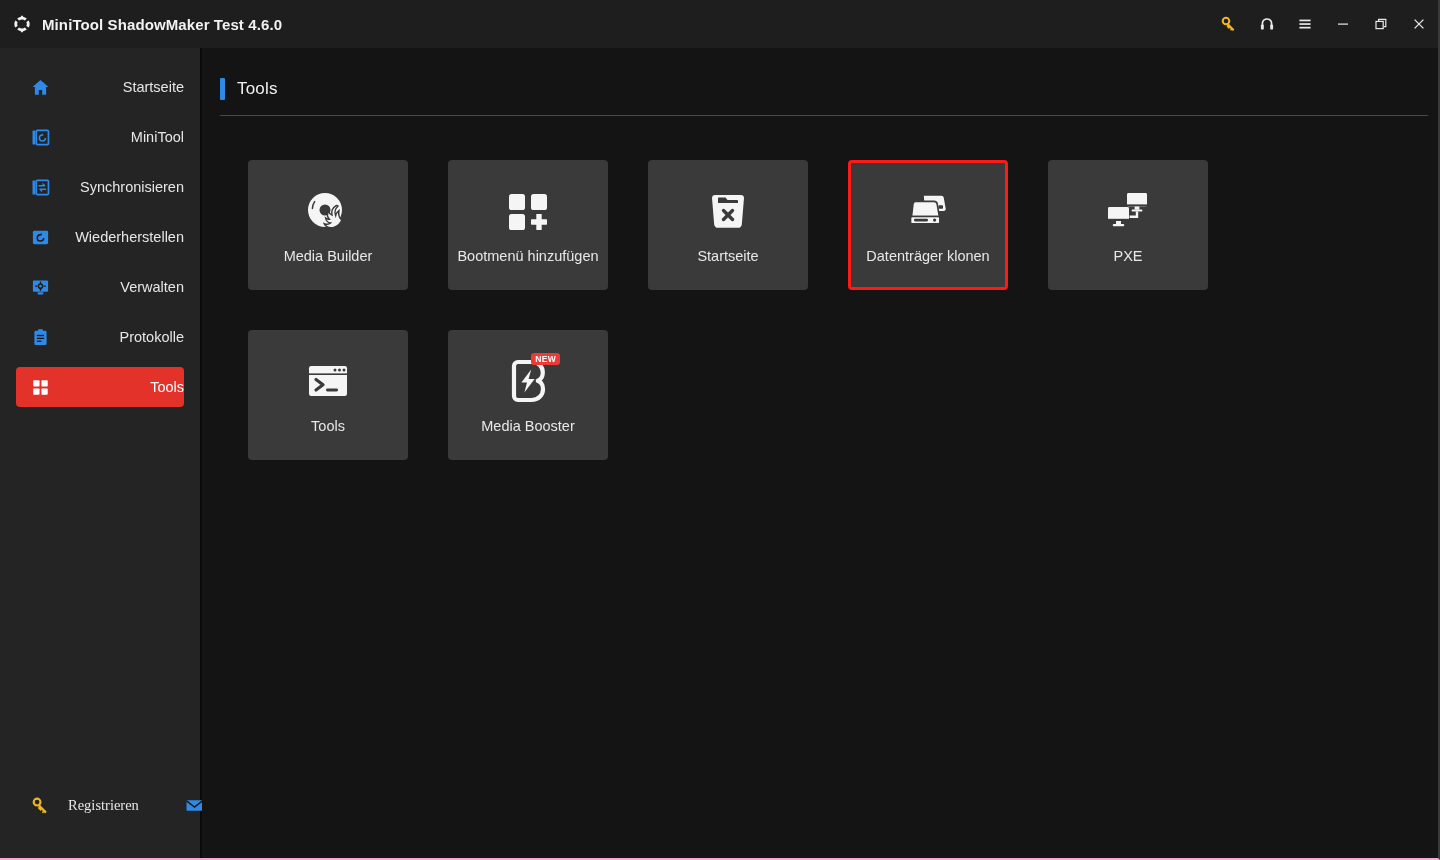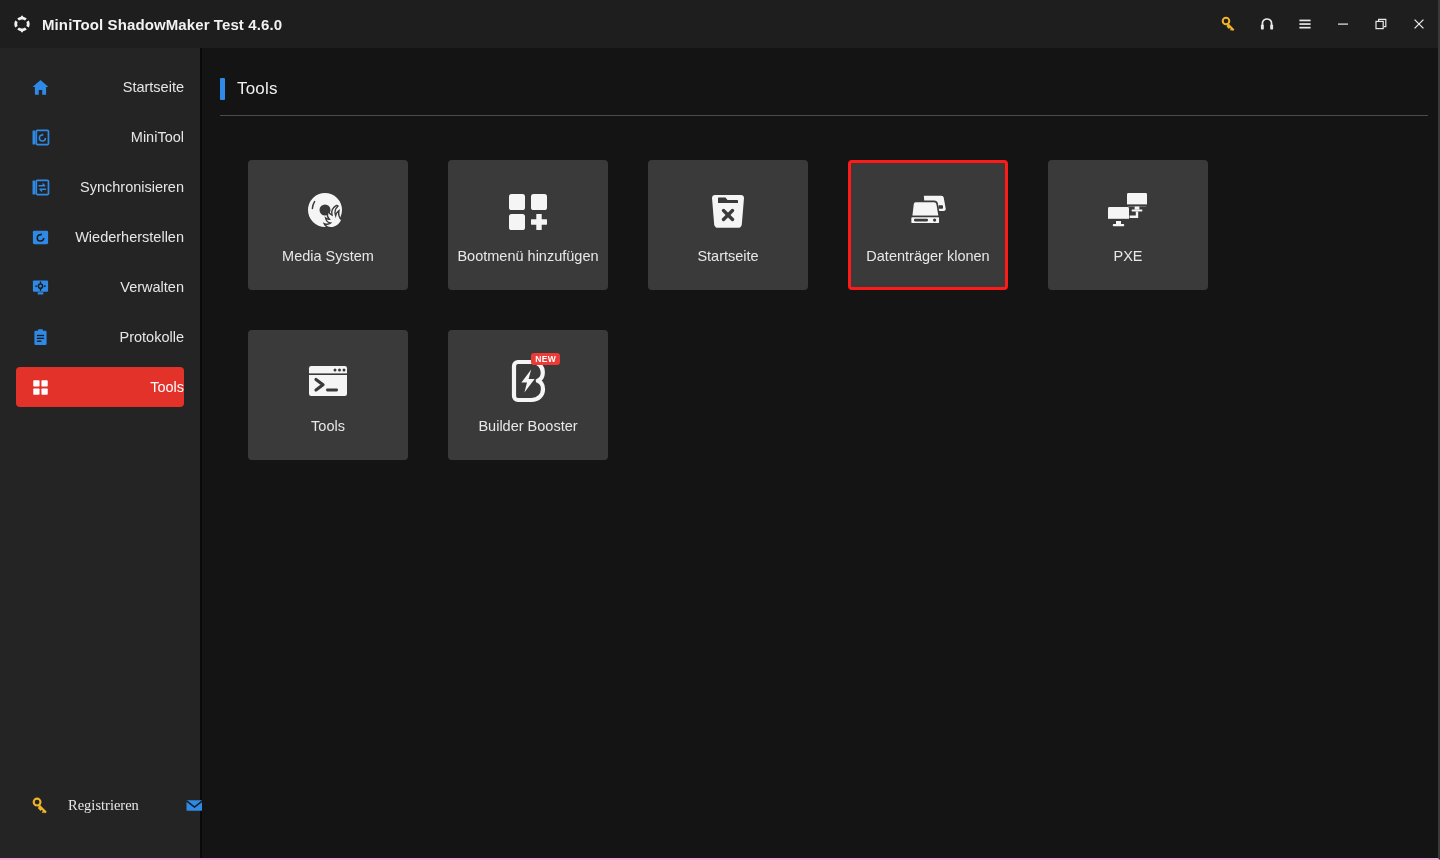--- a/index.html
+++ b/index.html
@@ -413,21 +413,21 @@
           <span class="tool-icon">
             <svg width="46" height="44" viewBox="0 0 46 44">
               <g fill="#f5f5f5">
                 <path d="M20 4 A17 17 0 1 0 20 38 A17 17 0 1 0 20 4 Z M20 15.5 A5.5 5.5 0 1 1 20 26.5 A5.5 5.5 0 1 1 20 15.5 Z"></path>
               </g>
               <circle cx="20" cy="21" r="2.6" fill="#3a3a3a"></circle>
               <path d="M9.6 12.6 A13.5 13.5 0 0 0 7.4 19.5" fill="none" stroke="#3a3a3a" stroke-width="1.5" stroke-linecap="round"></path>
               <path d="M33 17 C30 20 29.4 23.6 30.6 26.6 C31 24.2 32.4 22.6 34 21.6 C33.2 25.2 34.2 28.8 36.8 31 C35.4 34.6 32.4 37.4 28.4 38.4 C24 39.2 20.6 37.6 19.2 34.6 C21.6 35.6 24 35.4 25.6 34 C23 33.6 21 31.6 20.6 29 C21.8 30 23.2 30.4 24.4 30.2 C22.4 28.2 22 25 23.6 22.4 C24.2 24.4 25.6 25.8 27 26.2 C25.8 22.6 27.6 18.6 31 16.6 C31.6 16.2 32.4 16.4 33 17 Z" fill="#f5f5f5" stroke="#3a3a3a" stroke-width="1.4"></path>
             </svg>
           </span>
-          <span class="tool-label">Media System</span>
+          <span class="tool-label">Media Builder</span>
         </div>
 
         <div class="tool-card">
           <span class="tool-icon">
             <svg width="44" height="44" viewBox="0 0 44 44">
               <g fill="#f5f5f5">
                 <rect x="3" y="5" width="16" height="16" rx="2.6"></rect>
                 <rect x="25" y="5" width="16" height="16" rx="2.6"></rect>
                 <rect x="3" y="25" width="16" height="16" rx="2.6"></rect>
                 <rect x="30.3" y="25" width="5.4" height="16" rx="0.6"></rect>
@@ -506,19 +506,19 @@
         </div>
 
         <div class="tool-card">
           <span class="tool-icon">
             <svg width="44" height="44" viewBox="0 0 44 44">
               <path d="M12 3 H26 C32.5 3 36.8 7.5 36.8 13.6 C36.8 17.8 34.6 20.6 31.8 21.8 C34.8 22.9 37 26 37 30 C37 36.3 32.4 41 25.4 41 H12 C9.8 41 8 39.2 8 37 V7 C8 4.8 9.8 3 12 3 Z" fill="none" stroke="#f5f5f5" stroke-width="4.2" stroke-linejoin="round"></path>
               <path d="M25.2 10.5 L15.4 23.4 H21 L18.4 33.5 L28.6 20 H22.6 Z" fill="#f5f5f5"></path>
             </svg>
           </span>
           <span class="new-badge">NEW</span>
-          <span class="tool-label">Builder Booster</span>
+          <span class="tool-label">Media Booster</span>
         </div>
 
       </div>
     </div>
   </div>
 </div>
 
 </body></html>

